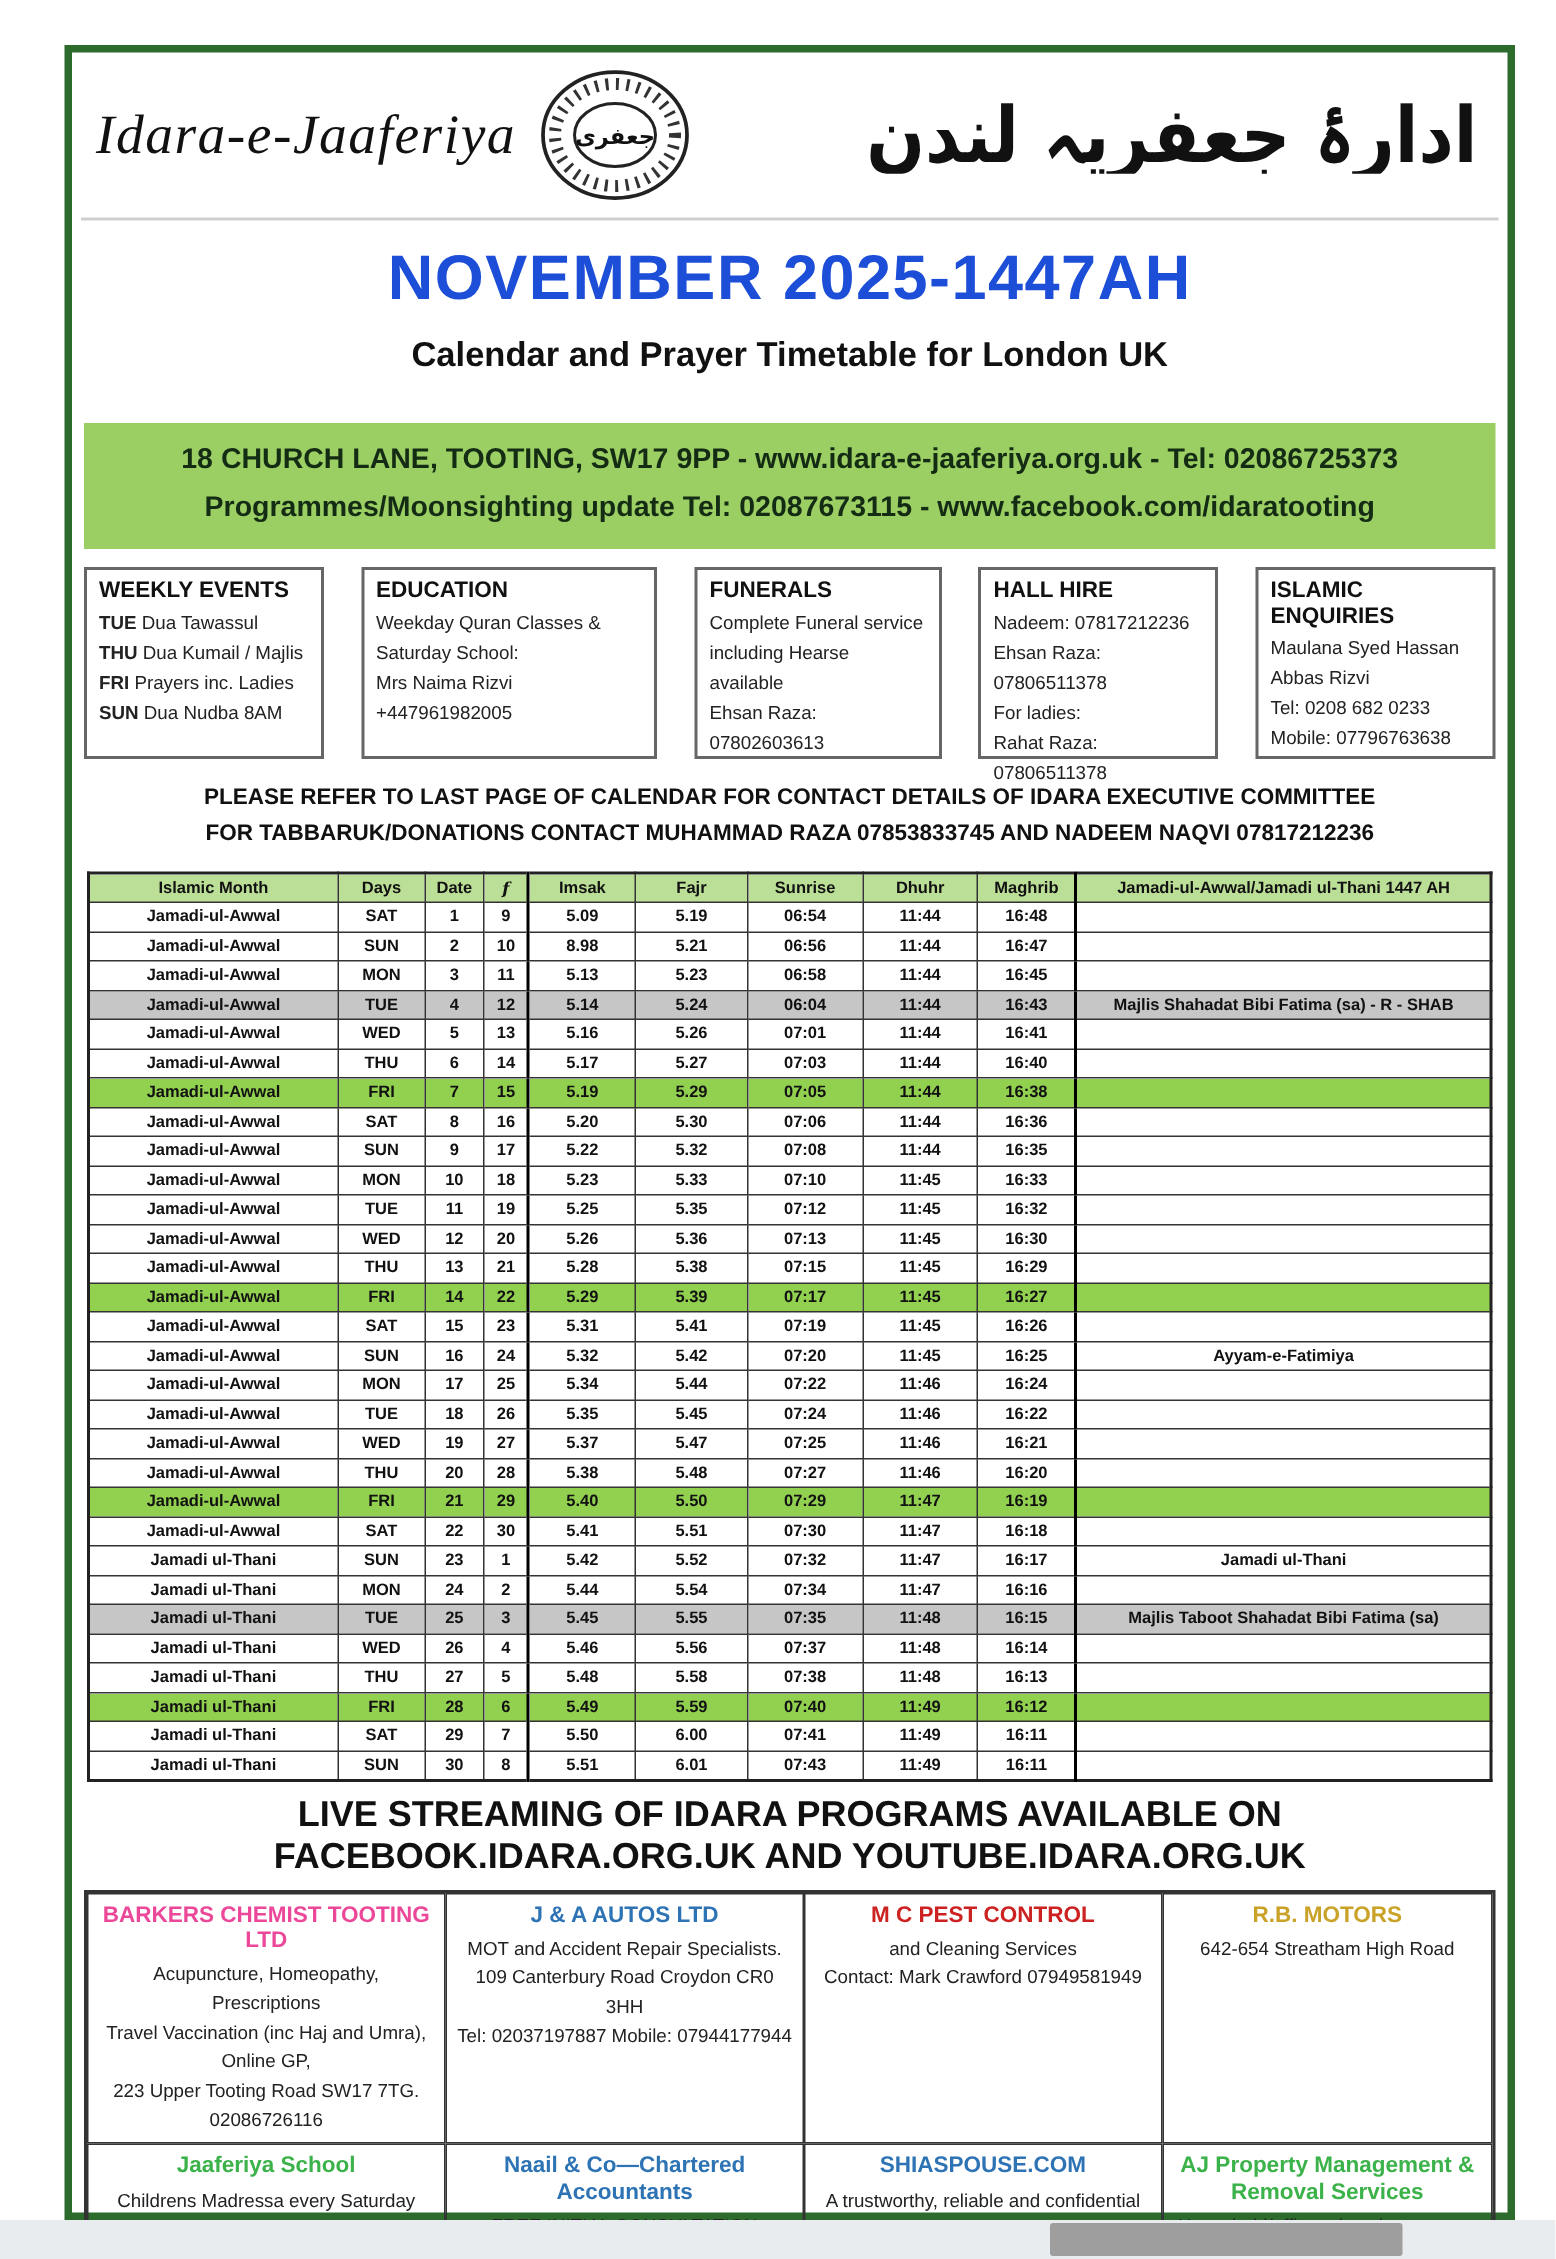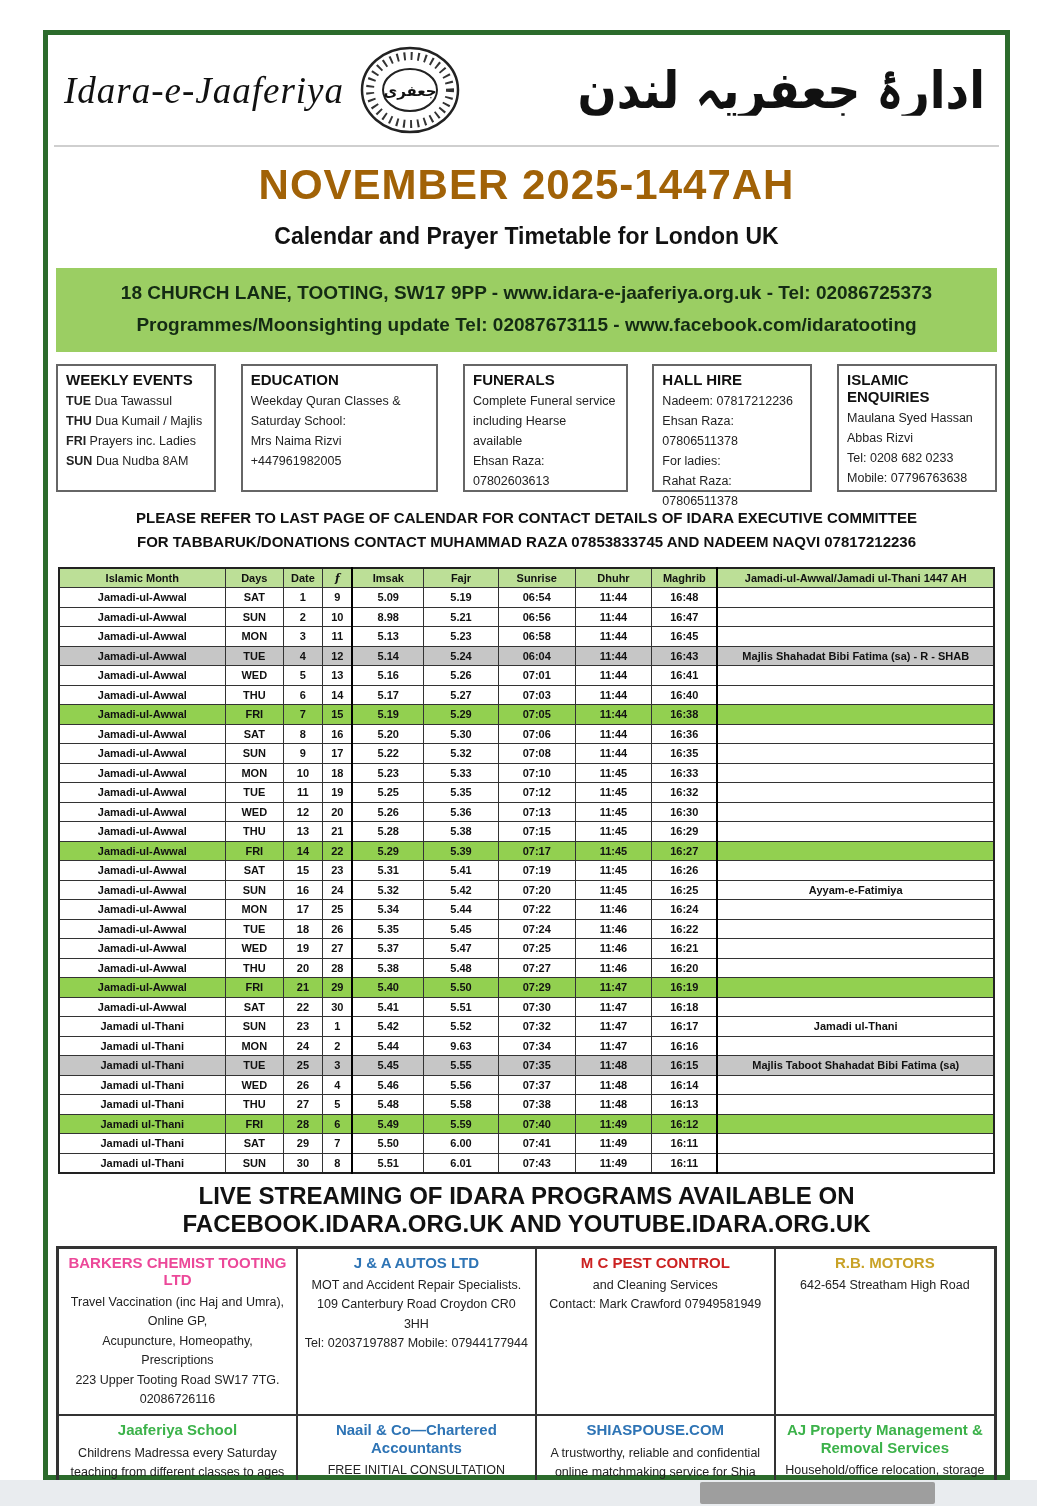--- a/index.html
+++ b/index.html
@@ -11,25 +11,25 @@
   }
 
   
   .hdr { height:112px; display:flex; align-items:center; border-bottom:2px solid #cfcfcf; padding:0 10px; }
   .latin-name { font-family:Liberation Serif, serif; font-style:italic; font-size:37px; color:#111; letter-spacing:1px; white-space:nowrap;text-align:right; }
   .logo { width:104px; height:92px; margin:0 8px 0 14px; flex:none; }
   .arabic-name { flex:1; text-align:right; direction:rtl; font-family:"DejaVu Sans", sans-serif; font-weight:bold; font-size:46px; color:#111; line-height:1; padding-right:4px; transform:scaleY(1.12); white-space:nowrap; overflow:hidden; }
 
   
   .title-block { text-align:center; padding:14px 0 12px 0; }
-  .main-title { color:#a16207; font-size:42px; font-weight:bold; letter-spacing:1px; }
+  .main-title { color:#1d4ed8; font-size:42px; font-weight:bold; letter-spacing:1px; }
   .sub-title { color:#111; font-size:23px; font-weight:bold; margin-top:14px; }
 
   
-  .addr { background:#9bce63; margin:6px 2px 8px 2px; padding:9px 6px 10px 6px; text-align:center; }
+  .addr { background:#9bce63; margin:20px 2px 8px 2px; padding:9px 6px 10px 6px; text-align:center; }
   .addr div { color:#142b14; font-weight:bold; font-size:19px; line-height:1.7; }
 
   
   .info-row { display:flex; justify-content:space-between; padding:4px 2px 2px 2px; height:134px; }
   .info-box { border:2px solid #666; background:#fff; padding:5px 8px; }
   .info-box .ib-title { font-size:15px; font-weight:bold; color:#111; margin-bottom:3px; }
   .info-box .ib-line { font-size:12.5px; color:#222; line-height:1.6; }
   .ib-w0 { width:17%; } .ib-w1 { width:21%; } .ib-w2 { width:17.5%; } .ib-w3 { width:17%; } .ib-w4 { width:17%; }
 
   
@@ -432,21 +432,21 @@
           <td>11:47</td>
           <td>16:17</td>
           <td>Jamadi ul-Thani</td>
         </tr>
         <tr>
           <td>Jamadi ul-Thani</td>
           <td>MON</td>
           <td>24</td>
           <td>2</td>
           <td>5.44</td>
-          <td>9.63</td>
+          <td>5.54</td>
           <td>07:34</td>
           <td>11:47</td>
           <td>16:16</td>
           <td></td>
         </tr>
         <tr class="gray">
           <td>Jamadi ul-Thani</td>
           <td>TUE</td>
           <td>25</td>
           <td>3</td>
@@ -518,22 +518,22 @@
           <td></td>
         </tr>
       </tbody>
   </table>
 
   <div class="live">LIVE STREAMING OF IDARA PROGRAMS AVAILABLE ON FACEBOOK.IDARA.ORG.UK AND YOUTUBE.IDARA.ORG.UK</div>
 
   <div class="ads">
       <div class="ad">
         <div class="ad-title" style="color: #ec4899;">BARKERS CHEMIST TOOTING LTD</div>
+        <div class="ad-line">Acupuncture, Homeopathy, Prescriptions</div>
         <div class="ad-line">Travel Vaccination (inc Haj and Umra), Online GP,</div>
-        <div class="ad-line">Acupuncture, Homeopathy, Prescriptions</div>
         <div class="ad-line">223 Upper Tooting Road SW17 7TG. 02086726116</div>
       </div>
       <div class="ad">
         <div class="ad-title" style="color: rgb(46, 116, 181);">J &amp; A AUTOS LTD</div>
         <div class="ad-line">MOT and Accident Repair Specialists.</div>
         <div class="ad-line">109 Canterbury Road Croydon CR0 3HH</div>
         <div class="ad-line">Tel: 02037197887 Mobile: 07944177944</div>
       </div>
       <div class="ad">
         <div class="ad-title" style="color: rgb(204, 34, 34);">M C PEST CONTROL</div>

